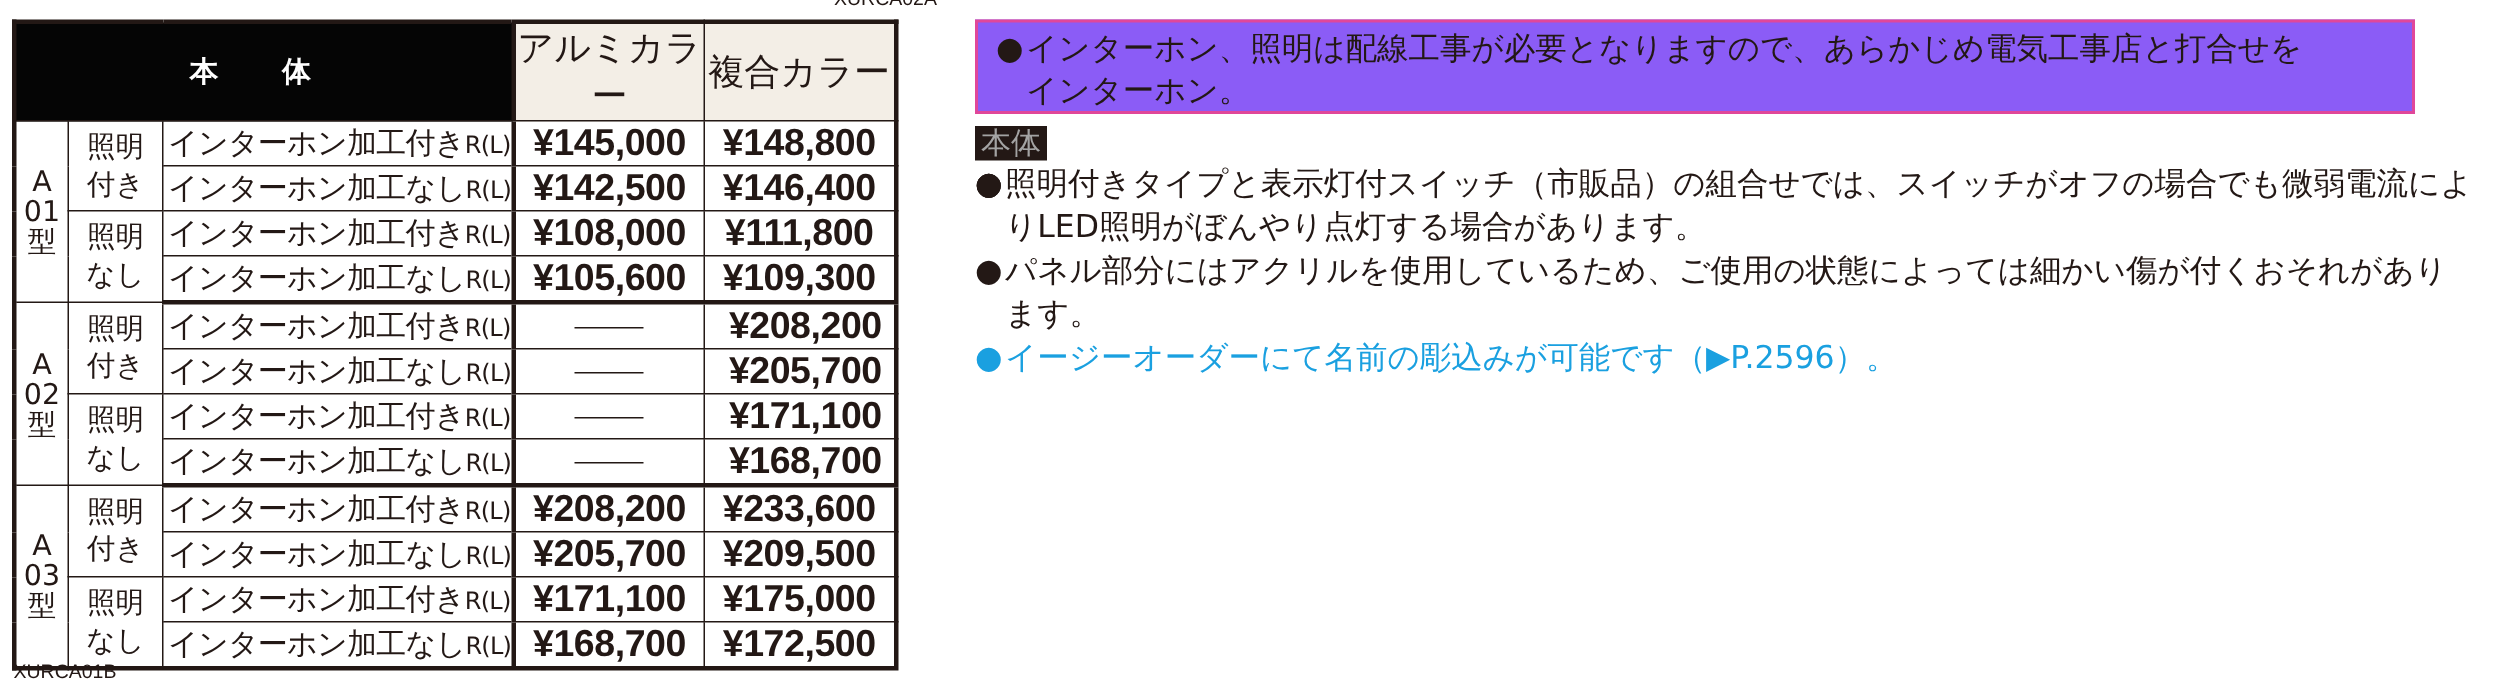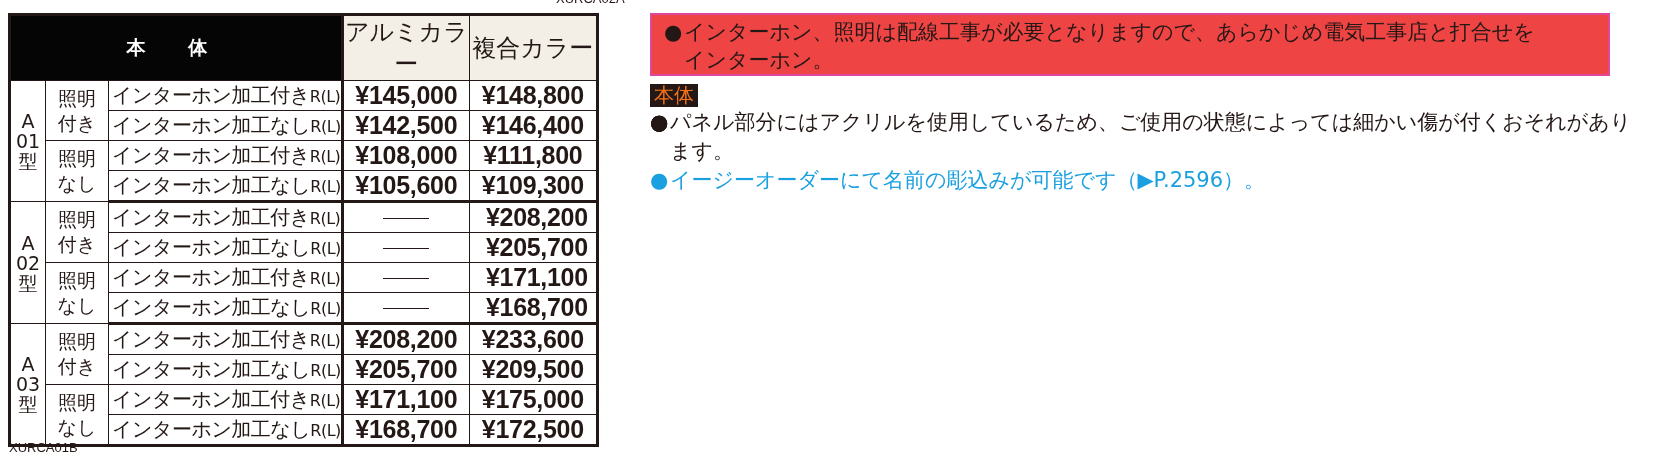--- a/index.html
+++ b/index.html
@@ -20,25 +20,25 @@
   td.light { text-align:center; font-size:19px; line-height:25px; vertical-align:middle; }
   td.item { font-size:20px; padding-left:3px !important; white-space:nowrap; letter-spacing:-0.5px; }
   td.item .rl { font-size:16px; }
   td.price-cell { font-family:"Liberation Sans",sans-serif; font-weight:bold; font-size:25px;
                   text-align:center; letter-spacing:-0.3px; white-space:nowrap; }
   td.dash { text-align:center; }
   td.dash span { display:inline-block; width:46px; border-top:1px solid #231815; vertical-align:middle; }
   .thick-left { border-left:3px solid #231815 !important; }
   tr.grp-end td { border-bottom:3px solid #231815 !important; }
   .notice { position:absolute; left:650px; top:13px; width:960px; height:63px;
-            background:#ef4444; border:2px solid #e0479a; font-size:21px; line-height:28px;
+            background:#8b5cf6; border:2px solid #e0479a; font-size:21px; line-height:28px;
             padding:3px 0 0 12px; box-sizing:border-box; }
   .notice .bul { display:inline-block; width:20px; }
   .notice .l2 { padding-left:20px; }
-  .badge { position:absolute; left:650px; top:84px; background:#231815; color:#f97316;
+  .badge { position:absolute; left:650px; top:84px; background:#231815; color:#a3a3a3;
            font-size:20px; line-height:23px; padding:0 4px; }
   .notes { position:absolute; left:650px; top:108px; width:1000px; font-size:21px; line-height:29px; }
   .notes .n { position:relative; padding-left:20px; }
   .notes .n .b { position:absolute; left:0; top:0; }
   .notes .n1 { padding-left:76px; position:relative; }
   .notes .n1 .b { position:absolute; left:-4px; top:0; }
   .notes .blue { color:#1aa0e0; }
 </style>
 </head>
 <body>
@@ -169,20 +169,20 @@
   <div><span class="bul">●</span><span>インターホン、照明は配線工事が必要となりますので、あらかじめ電気工事店と打合せを</span></div>
   <div class="l2">インターホン。</div>
 </div>
 
 <div class="badge">本体</div>
 
 <div class="notes">
   <div id="note-items">
       <div class="n"><span class="b">●</span></div>
       <div class="n"><span class="b">●</span></div>
-      <div class="n"><span class="b">●</span></div>
+      <div class="n"><span class="b">●</span><span>照明付きタイプと表示灯付スイッチ（市販品）の組合せでは、スイッチがオフの場合でも微弱電流によりLED照明がぼんやり点灯する場合があります。</span></div>
       <div class="n"><span class="b">●</span><span>パネル部分にはアクリルを使用しているため、ご使用の状態によっては細かい傷が付くおそれがあります。</span></div>
     </div>
   <div class="n blue">
     <span class="b">●</span>
     <span>イージーオーダーにて名前の彫込みが可能です（▶P.2596）。</span>
   </div>
 </div>
 
 </body></html>

